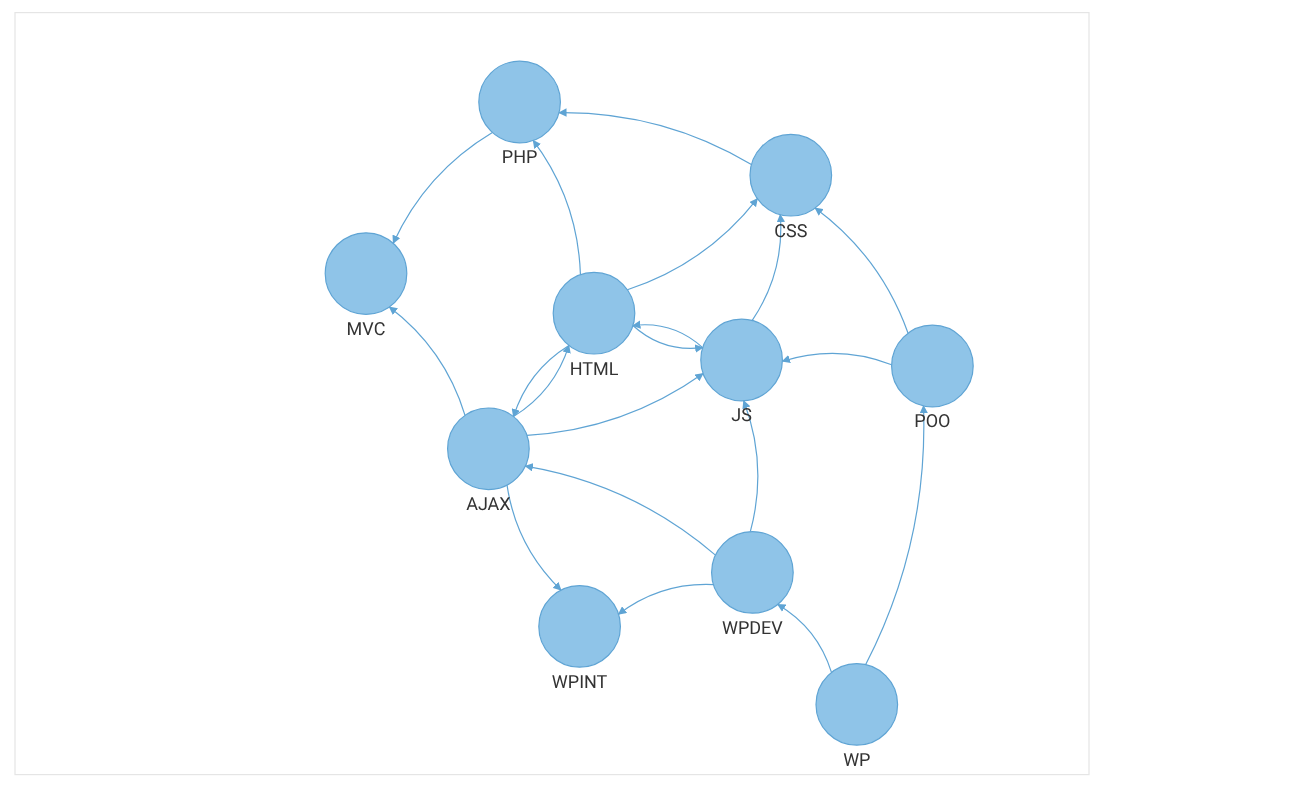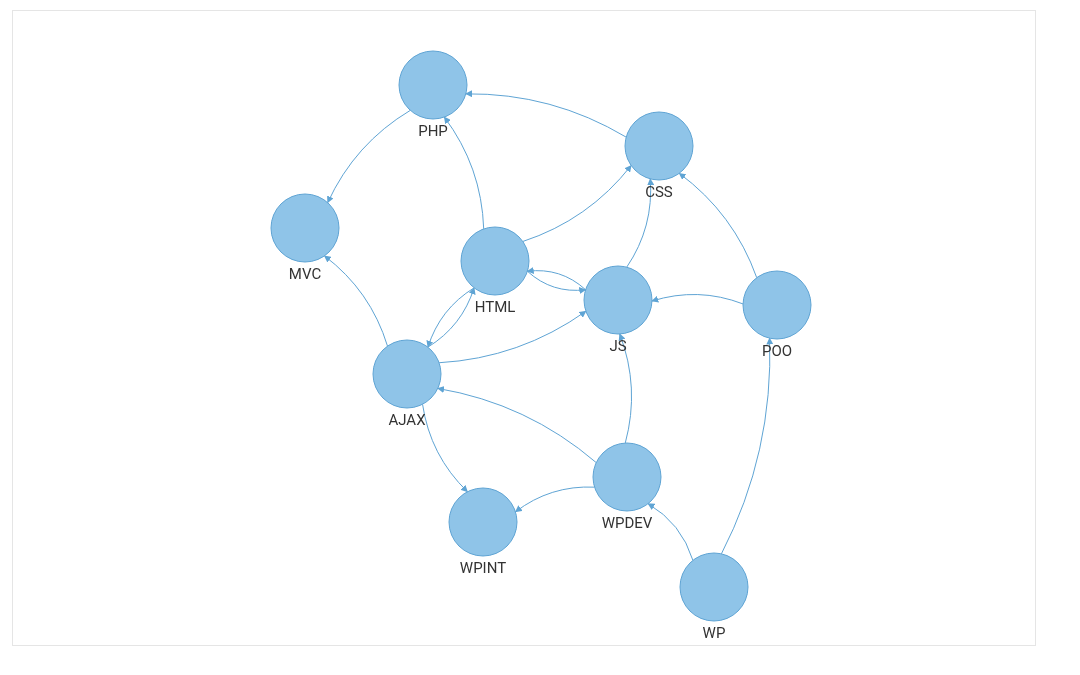--- a/index.html
+++ b/index.html
@@ -7,21 +7,21 @@
     padding: 0;
     width: 1080px;
     height: 675px;
     background: #ffffff;
     font-family: -apple-system, BlinkMacSystemFont, "Segoe UI", Roboto, Arial, sans-serif;
   }
   .chart-frame {
     position: absolute;
     left: 12px;
     top: 10px;
-    width: 1024px;
+    width: 896px;
     height: 636px;
     border: 1px solid #e5e5e5;
     background: #ffffff;
     box-sizing: border-box;
   }
   svg { display:block; }
   .node-circle {
     fill: #8fc4e8;
     stroke: #5fa4d4;
     stroke-width: 1;

